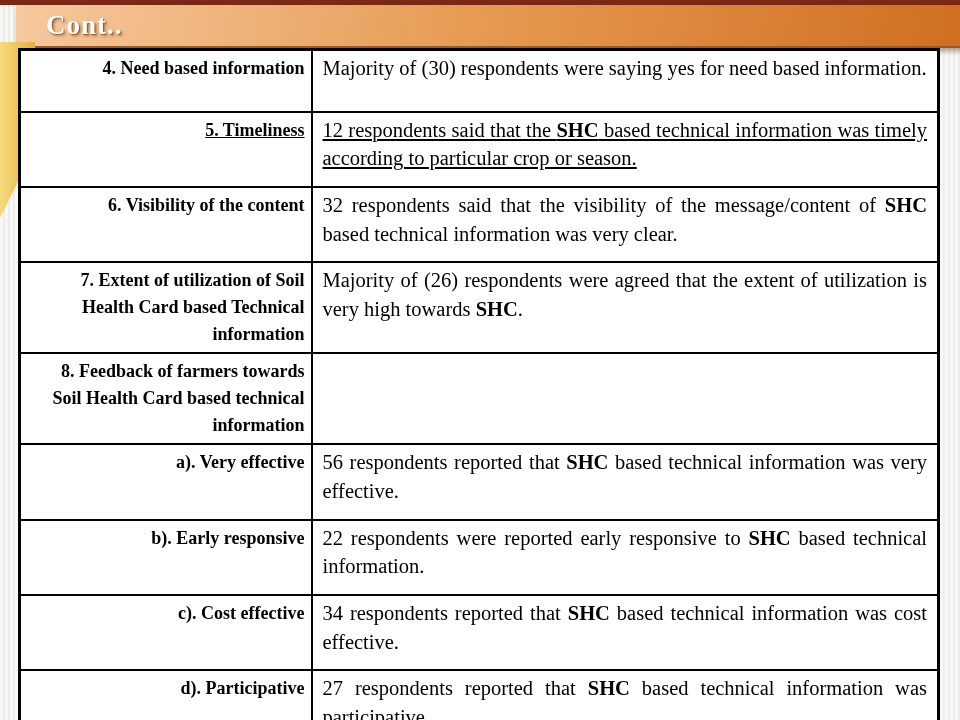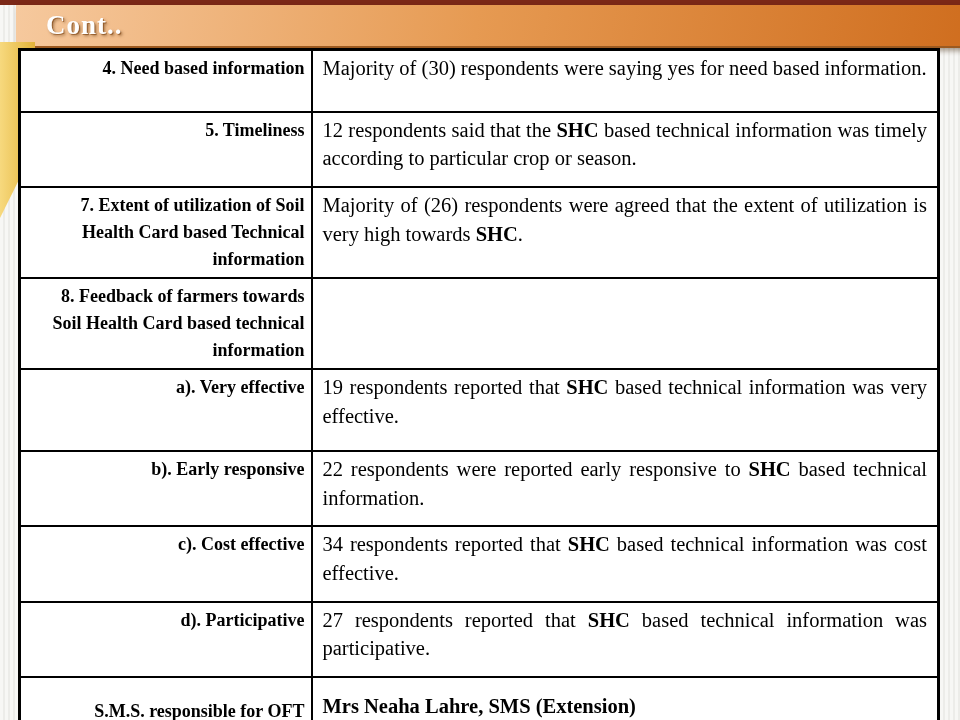--- a/index.html
+++ b/index.html
@@ -22,21 +22,21 @@
   .ribbon{position:absolute;left:0;top:42px;width:35px;height:176px;
     background:linear-gradient(to right,var(--ribbon-light),var(--ribbon-dark));
     clip-path:polygon(0 0,100% 0,100% 58%,55% 78%,0 100%);}
   table.results{position:absolute;left:18px;top:48px;width:919px;border-collapse:collapse;
     table-layout:fixed;background:#ffffff;border:3px solid var(--ink);}
   col.c1{width:292px;} col.c2{width:627px;}
   td{border:2px solid var(--ink);vertical-align:top;overflow:hidden;text-align:right;}
   td.label-cell{font-weight:bold;font-size:18px;line-height:1.5;padding:4px 6px 4px 8px;color:var(--ink);}
   td.detail-cell{font-size:20.5px;line-height:1.4;padding:3px 10px 13px 10px;
     text-align:justify;color:var(--ink);}
-  tr:nth-child(1){height:62px;} tr:nth-child(2){height:58px;} tr:nth-child(3){height:57px;}
+  tr:nth-child(1){height:62px;} tr:nth-child(2){height:58px;text-decoration:underline;} tr:nth-child(3){height:57px;}
   tr:nth-child(4){height:83px;} tr:nth-child(5){height:82px;} tr:nth-child(6){height:58px;}
   tr:nth-child(7){height:57px;} tr:nth-child(8){height:57px;} tr:nth-child(9){height:70px;}
   tr:nth-child(10){height:60px;}
   tr:last-child td{vertical-align:middle;}
   tr:last-child td.detail-cell{font-weight:bold;text-align:left;}
 </style>
 </head>
 <body>
 
 <div class="slide">
@@ -54,30 +54,34 @@
     <tbody>
         <tr>
           <td class="label-cell">4. Need based information</td>
           <td class="detail-cell"><span>Majority of (30) respondents were saying yes for need based information.</span></td>
         </tr>
         <tr>
           <td class="label-cell">5. Timeliness</td>
           <td class="detail-cell"><span>12 respondents said that the </span><b>SHC</b><span> based technical information was timely according to particular crop or season.</span></td>
         </tr>
         <tr>
+          <td class="label-cell">6. Visibility of the content</td>
+          <td class="detail-cell"><span>32 respondents said that the visibility of the message/content of </span><b>SHC</b><span> based technical information was very clear.</span></td>
+        </tr>
+        <tr>
           <td class="label-cell">7. Extent of utilization of Soil Health Card based Technical information</td>
           <td class="detail-cell"><span>Majority of (26) respondents were agreed that the extent of utilization is very high towards </span><b>SHC</b><span>.</span></td>
         </tr>
         <tr>
           <td class="label-cell">8. Feedback of farmers towards Soil Health Card based technical information</td>
           <td class="detail-cell"></td>
         </tr>
         <tr>
           <td class="label-cell">a). Very effective</td>
-          <td class="detail-cell"><span>19 respondents reported that </span><b>SHC</b><span> based technical information was very effective.</span></td>
+          <td class="detail-cell"><span>56 respondents reported that </span><b>SHC</b><span> based technical information was very effective.</span></td>
         </tr>
         <tr>
           <td class="label-cell">b). Early responsive</td>
           <td class="detail-cell"><span>22 respondents were reported early responsive to </span><b>SHC</b><span> based technical information.</span></td>
         </tr>
         <tr>
           <td class="label-cell">c). Cost effective</td>
           <td class="detail-cell"><span>34 respondents reported that </span><b>SHC</b><span> based technical information was cost effective.</span></td>
         </tr>
         <tr>

